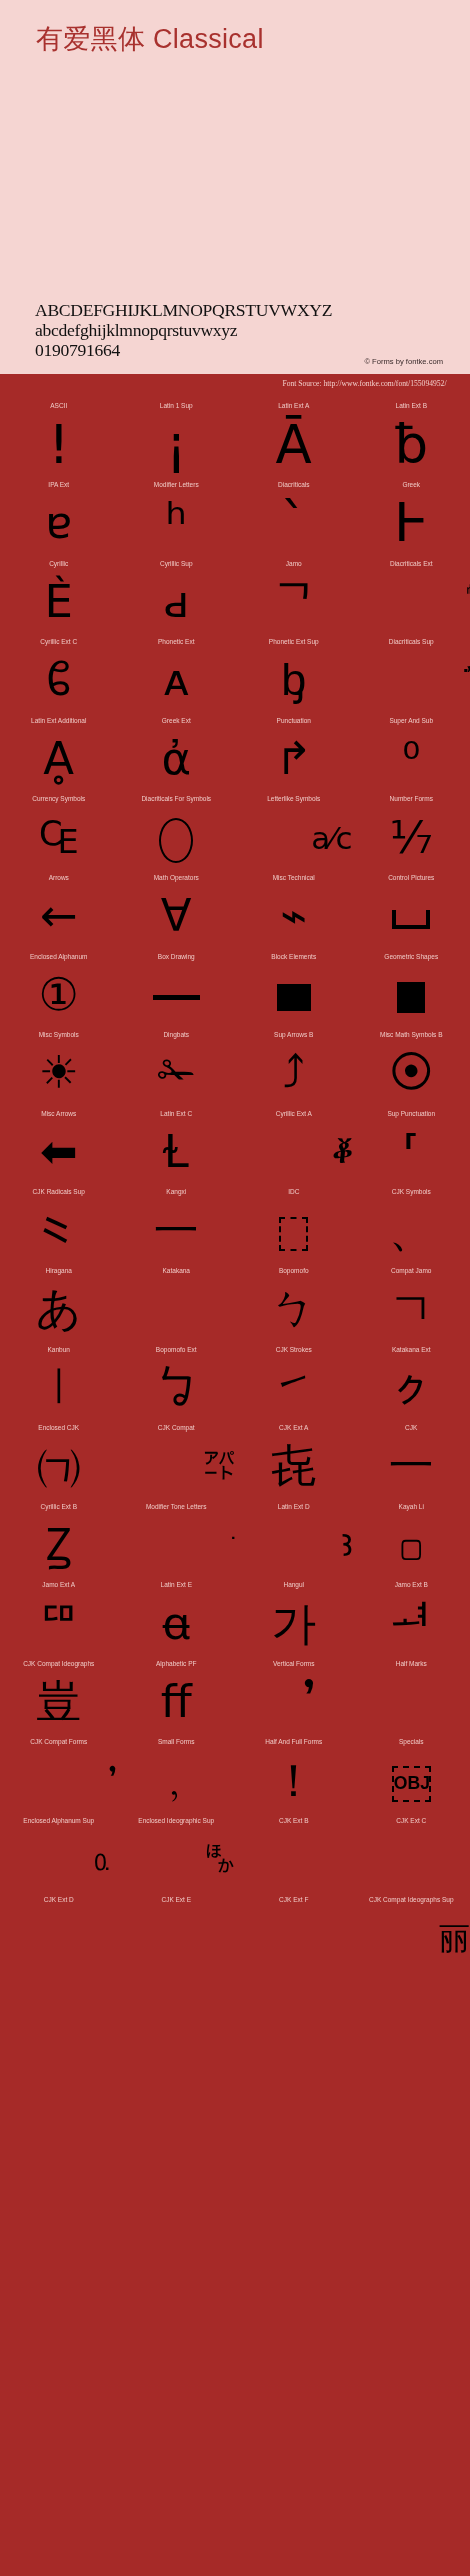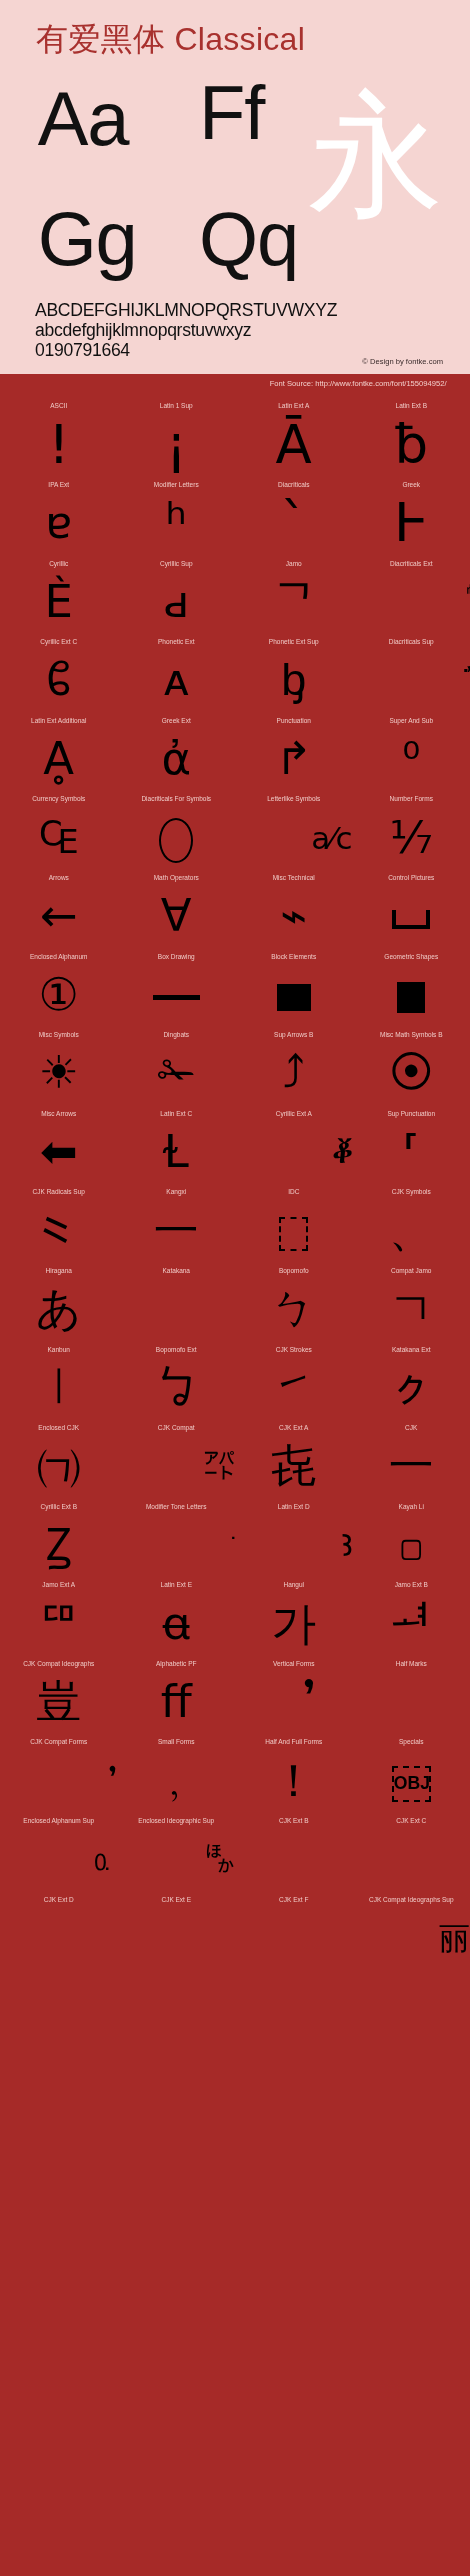--- a/index.html
+++ b/index.html
@@ -16,21 +16,21 @@
   .header{
     background:#f5d5d2;
     width:470px;
     height:374px;
     position:relative;
     box-sizing:border-box;
   }
   .font-title{
     position:absolute;
     left:36px; top:22px;
-    font-size:32px;
+    font-size:27px;
     line-height:34px;
     color:#a8312e;
     font-family:"Liberation Sans", sans-serif;
     letter-spacing:0.3px;
     white-space:nowrap;
   }
   .sample-row{
     position:absolute;
     left:33px; top:82px;
     width:411px;
@@ -57,21 +57,21 @@
     color:#ffffff;
     font-family:"DejaVu Sans", sans-serif;
     font-weight:300;
   }
   .alpha-block{
     position:absolute;
     left:35px; top:300px;
     color:#111;
     font-size:17.6px;
     line-height:20px;
-    font-family:Liberation Sans, sans-serif;
+    font-family:Liberation Serif, serif;
     letter-spacing:-0.3px;
     white-space:nowrap;
   }
   .credit{
     position:absolute;
     right:27px; bottom:8.2px;
     color:#3a2b2b;
     font-size:7.6px;
     font-family:"Liberation Sans", sans-serif;
   }
@@ -81,21 +81,21 @@
     width:470px;
     height:26px;
     position:relative;
     background:#a62a28;
   }
   .source-text{
     position:absolute;
     right:23.5px; top:4.7px;
     color:#f3cfcb;
     font-size:7.6px;
-    font-family:Liberation Sans, sans-serif;
+    font-family:Liberation Serif, serif;
   }
 
   
   .grid{
     width:470px;
     background:#a62a28;
     padding-bottom:15.3px;
     box-sizing:border-box;
   }
   .grid-row{
@@ -164,35 +164,28 @@
   }
 </style>
 </head>
 <body>
 
 <div class="page">
 
   <div class="header">
     <div class="font-title">有爱黑体 Classical</div>
 
-    <div class="sample-row">
-      <div class="big-pair bp-aa">Aa</div>
-      <div class="big-pair bp-ff">Ff</div>
-      <div class="big-pair bp-gg">Gg</div>
-      <div class="big-pair bp-qq">Qq</div>
-      <div class="cjk-big">永</div>
-    </div>
 
     <div class="alpha-block">
       <div>ABCDEFGHIJKLMNOPQRSTUVWXYZ</div>
       <div>abcdefghijklmnopqrstuvwxyz</div>
       <div>0190791664</div>
     </div>
 
-    <div class="credit">© Design by fontke.com</div>
+    <div class="credit">© Forms by fontke.com</div>
   </div>
 
   <div class="source-bar">
     <div class="source-text">Font Source: http://www.fontke.com/font/155094952/</div>
   </div>
 
   <div class="grid" id="block-grid">
       <div class="grid-row">
         <div class="cell">
           <div class="cell-label">ASCII</div>

